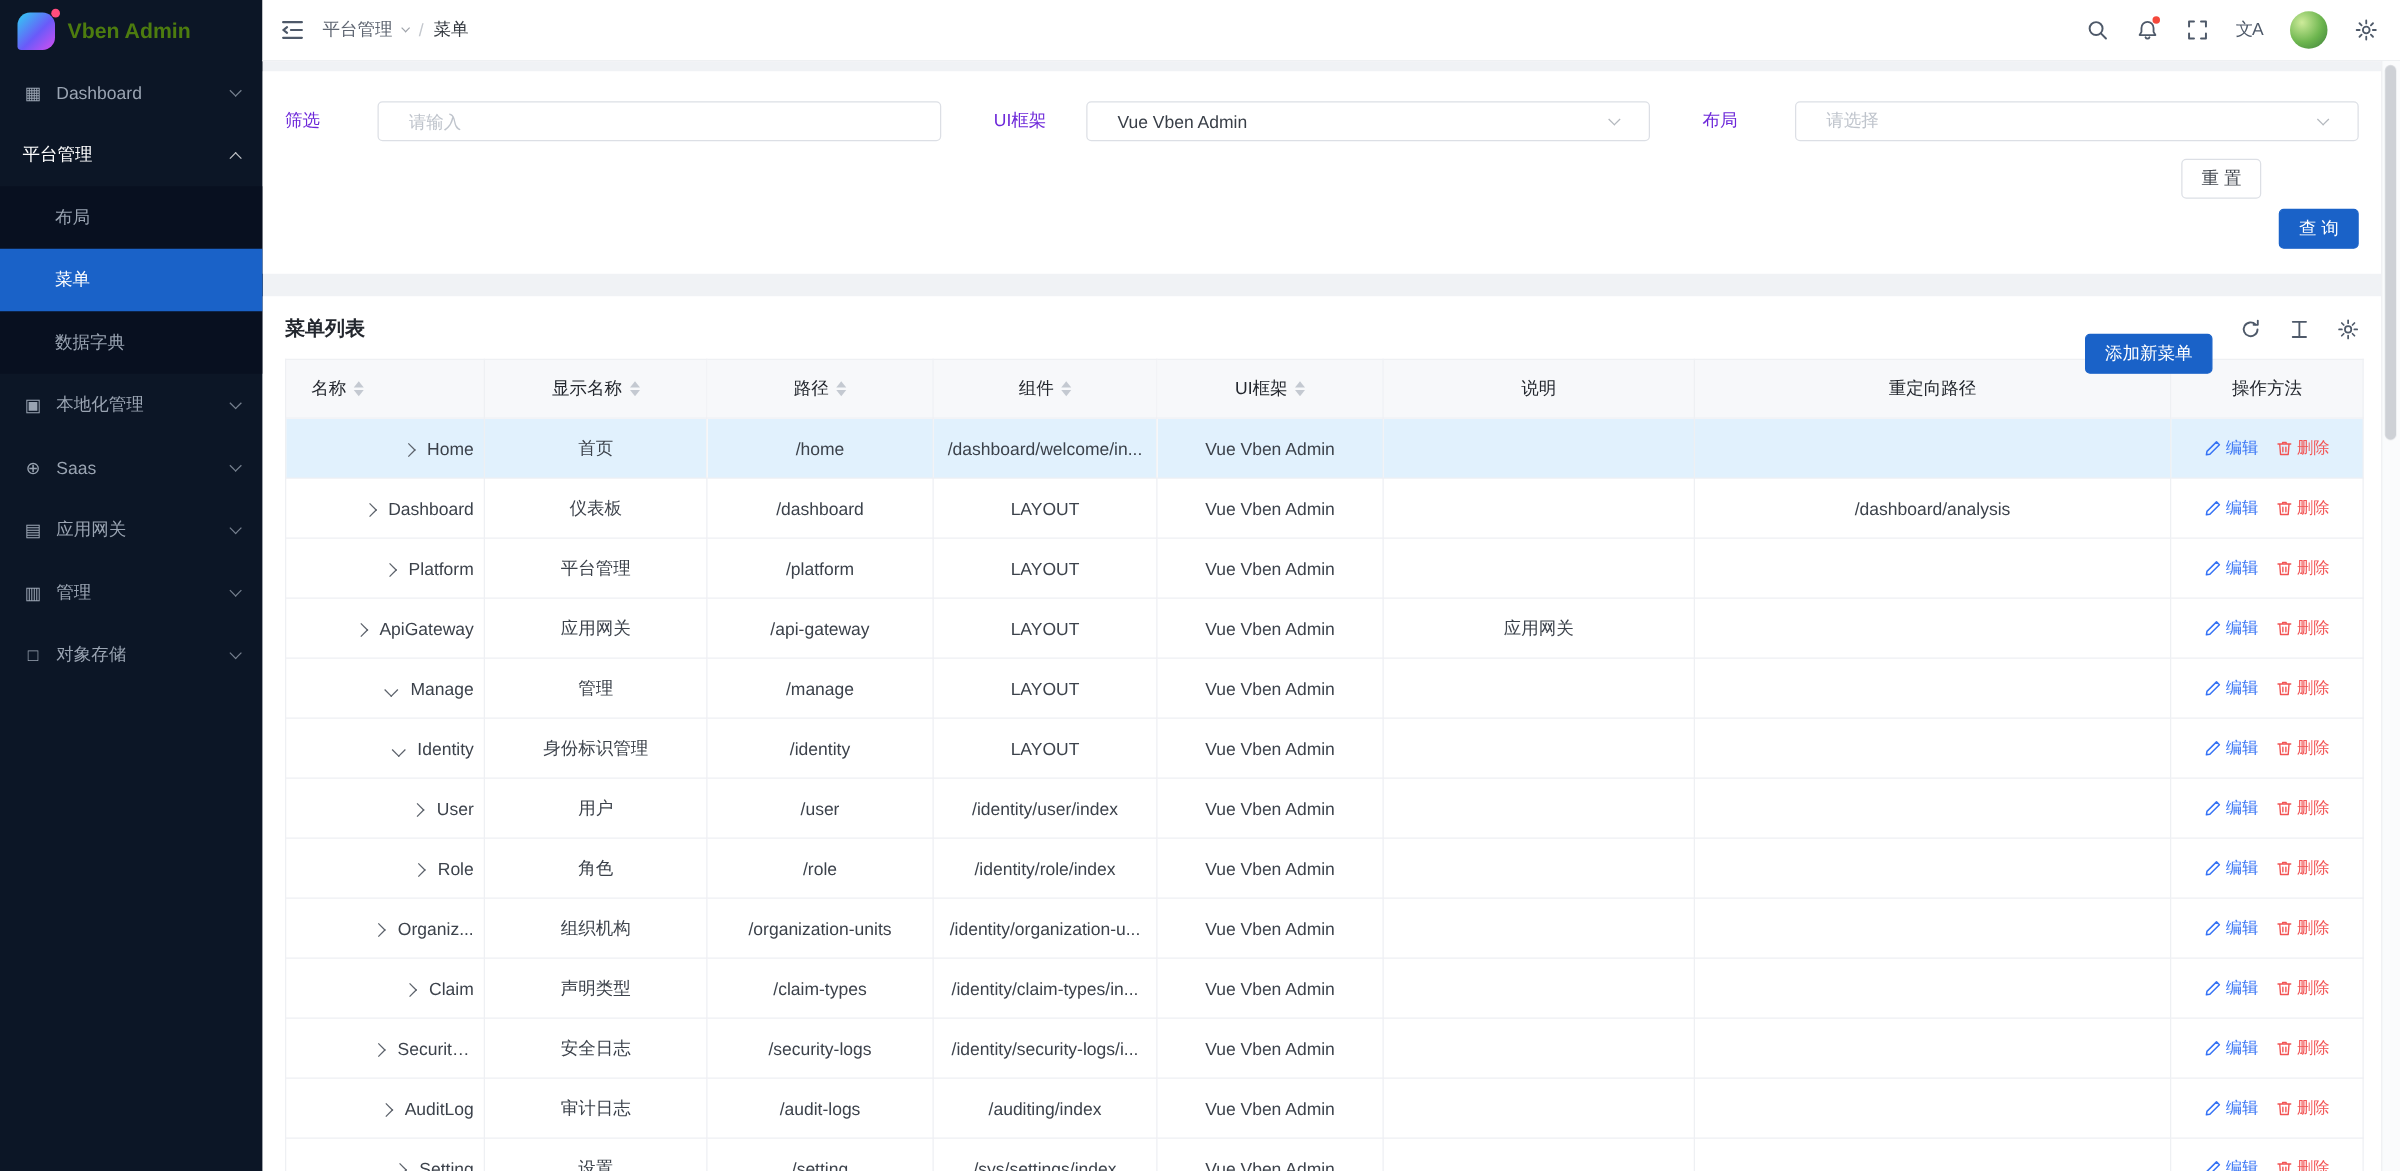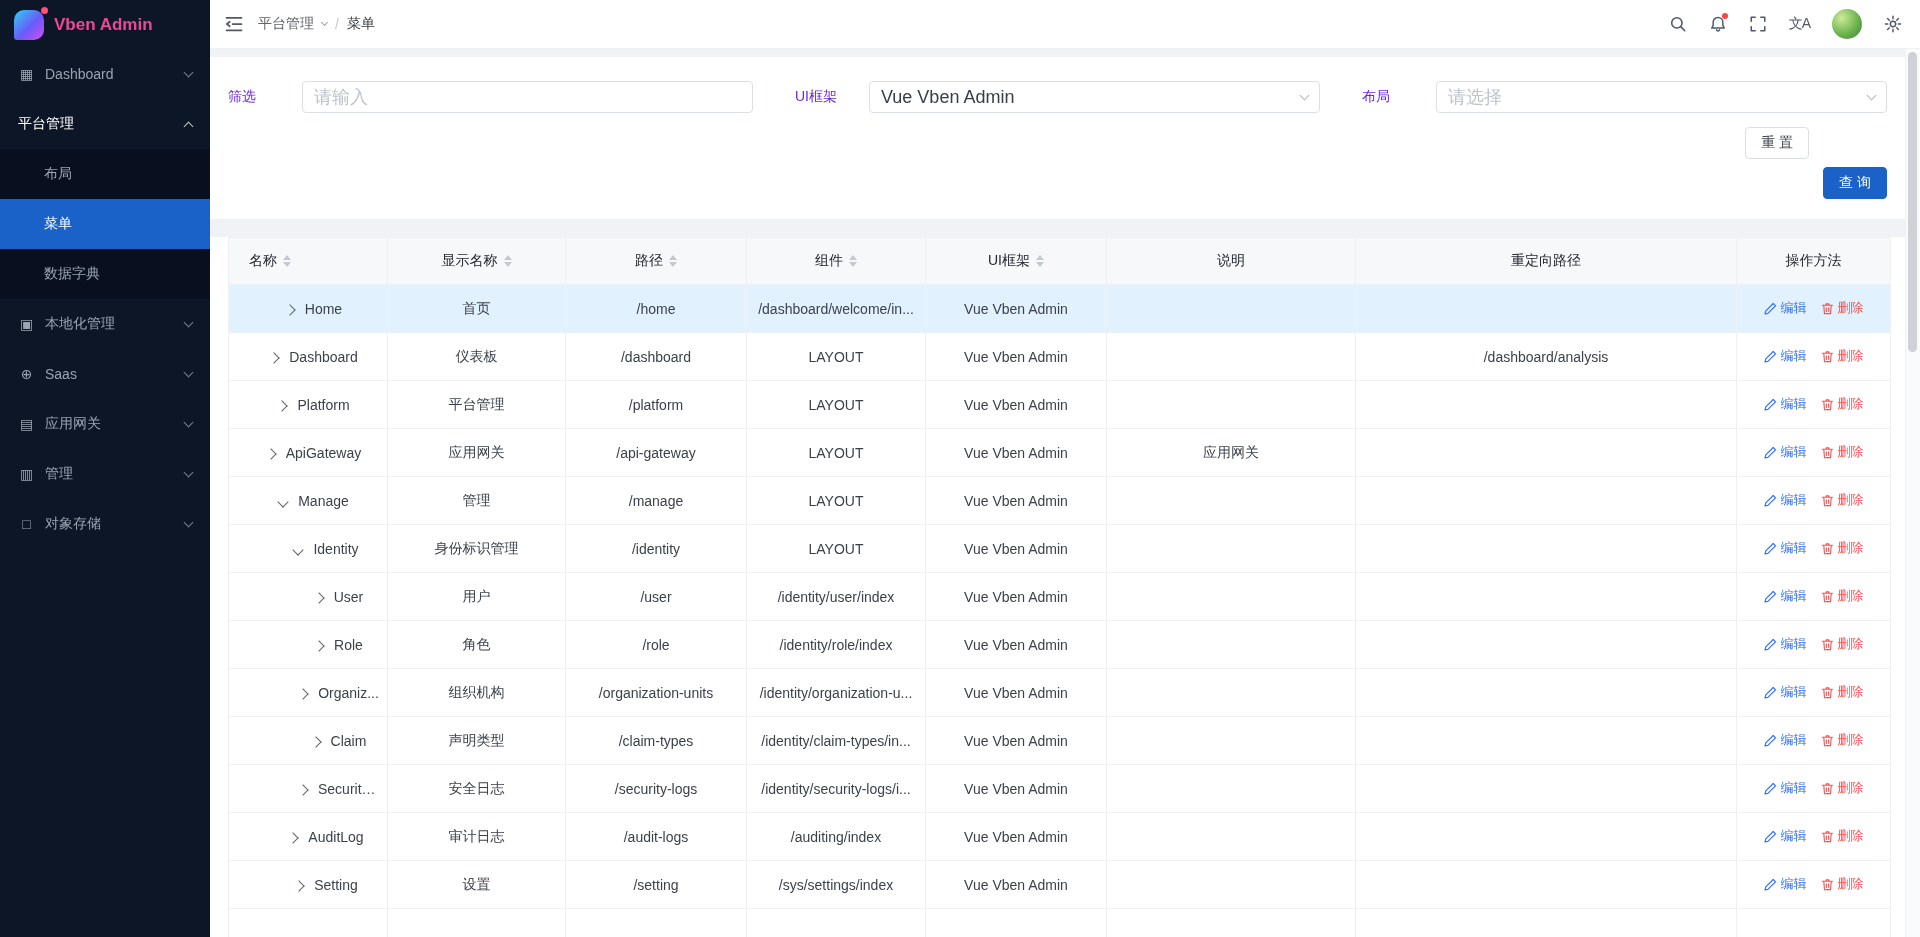--- a/index.html
+++ b/index.html
@@ -2,21 +2,21 @@
 <html><head>
 <meta charset="utf-8">
 <style>
   * { box-sizing: border-box; margin: 0; padding: 0; }
   html, body { width: 1920px; height: 937px; overflow: hidden; }
   body { font-family: "Liberation Sans", "DejaVu Sans", sans-serif; background: #f0f2f5; color: #363c45; }
   .app { display: flex; width: 100%; height: 100%; }
 
   
   .sidebar { width: 210px; flex-shrink: 0; background: #0c1626; display: flex; flex-direction: column; }
-  .logo { height: 49px; display: flex; align-items: center; gap: 10px; padding: 0 14px; color: #ec4899; font-size: 17px; font-weight: 700; cursor: pointer; }
+  .logo { height: 49px; display: flex; align-items: center; gap: 10px; padding: 0 14px; color: #4d7c0f; font-size: 17px; font-weight: 700; cursor: pointer; }
   .logo-mark { width: 30px; height: 30px; border-radius: 10px 10px 10px 3px; background: linear-gradient(135deg, #2fd0f2 0%, #6a5af9 55%, #d64ef0 100%); position: relative; flex-shrink: 0; }
   .logo-mark::after { content: ''; position: absolute; top: -3px; right: -4px; width: 7px; height: 7px; border-radius: 50%; background: #ff4d7e; }
   .nav-item { height: 50px; display: flex; align-items: center; padding: 0 18px 0 18px; font-size: 14px; color: #9aa4b2; cursor: pointer; }
   .nav-item.open { color: #fff; }
   .nav-icon { width: 17px; margin-right: 10px; font-size: 14px; text-align: center; flex-shrink: 0; }
   .nav-label { flex: 1; white-space: nowrap; overflow: hidden; }
   .chev { width: 7px; height: 7px; border-right: 1.5px solid currentColor; border-bottom: 1.5px solid currentColor; display: inline-block; opacity: .75; flex-shrink: 0; }
   .chev.down { transform: rotate(45deg); margin-top: -4px; }
   .chev.up { transform: rotate(-135deg); margin-top: 4px; }
   .nav-sub { background: #081020; }
@@ -39,21 +39,21 @@
   .avatar { width: 30px; height: 30px; border-radius: 50%; background: radial-gradient(circle at 32% 30%, #cdeb9a, #6cb54e 55%, #3c7d3a 100%); cursor: pointer; flex-shrink: 0; }
 
   .content { flex: 1; padding-right: 15px; position: relative; overflow: hidden; }
   .card { background: #fff; width: 100%; }
 
   
   .filter-card { margin-top: 8px; padding: 24px 18px 20px; }
   .filter-row { display: flex; gap: 42px; }
   .ffield { flex: 1; display: flex; align-items: center; gap: 12px; min-width: 0; }
   .ffield label { min-width: 62px; text-align: left; color: #6d28d9; font-size: 14px; flex-shrink: 0; }
-  .ffield input, .select { flex: 1; height: 32px; border: 1px solid #dcdfe5; border-radius: 4px; padding: 0 11px; font-size: 18px; color: #383e47; background: #fff; outline: none; min-width: 0; }
+  .ffield input, .select { flex: 1; height: 32px; border: 1px solid #dcdfe5; border-radius: 4px; padding: 0 24px; font-size: 14px; color: #383e47; background: #fff; outline: none; min-width: 0; }
   .ffield input::placeholder { color: #bfc4cc; }
   .select { display: flex; align-items: center; justify-content: space-between; cursor: pointer; }
   .select .ph { color: #bfc4cc; }
   .select .chev { color: #9aa0a8; margin-top: -3px; }
   .filter-actions { display: flex; justify-content: flex-end; gap: 14px; margin-top: 14px; }
   .btn { height: 32px; padding: 0 15px; border-radius: 4px; font-size: 14px; display: inline-flex; align-items: center; cursor: pointer; white-space: nowrap; }
   .btn-default { background: #fff; border: 1px solid #dcdfe5; color: #42474f; }
   .btn-primary { background: #1a62c8; border: 1px solid #1a62c8; color: #fff; margin-top: 40px; }
 
   
@@ -67,21 +67,21 @@
   th, td { border: 1px solid #eef0f3; font-size: 14px; white-space: nowrap; overflow: hidden; text-overflow: ellipsis; }
   th { height: 47px; background: #f7f8fa; color: #23272e; font-weight: 500; text-align: center; padding: 0 8px; }
   th.left { text-align: left; padding-left: 20px; }
   td { height: 48px; text-align: center; color: #3c424b; padding: 0 8px; }
   tr.hl td { background: #e1f1fd; }
   .th-inner { display: inline-flex; align-items: center; gap: 6px; }
   .sorter { display: inline-flex; flex-direction: column; gap: 2px; }
   .sorter i { width: 0; height: 0; border-left: 4px solid transparent; border-right: 4px solid transparent; display: block; }
   .sorter .up { border-bottom: 5px solid #c4c9d1; }
   .sorter .dn { border-top: 5px solid #c4c9d1; }
-  .name-cell { text-align: center; }
+  .name-cell { text-align: right; }
   .tchev { width: 8px; height: 8px; border-right: 1.5px solid #5c626b; border-bottom: 1.5px solid #5c626b; display: inline-block; margin-right: 11px; cursor: pointer; flex-shrink: 0; }
   .tchev.right { transform: rotate(-45deg); }
   .tchev.down { transform: rotate(45deg); margin-top: -3px; }
   .actions-cell a { display: inline-flex; align-items: center; gap: 4px; cursor: pointer; font-size: 13px; text-decoration: none; }
   .actions-cell a svg { width: 13px; height: 13px; }
   .actions-cell .edit { color: #3673f5; margin-right: 14px; }
   .actions-cell .del { color: #f25454; }
 
   
   .scrollbar-track { position: fixed; right: 0; top: 49px; bottom: 0; width: 15px; background: #fafbfc; border-left: 1px solid #f0f1f3; }
@@ -208,20 +208,43 @@
               </div>
             </div>
           </div>
         <div class="filter-actions">
           <button class="btn btn-default">重 置</button>
           <button class="btn btn-primary">查 询</button>
         </div>
       </section>
 
       <section class="card table-card">
+        <div class="toolbar">
+          <span class="table-title">菜单列表</span>
+          <div class="toolbar-right">
+            <button class="btn btn-primary">添加新菜单</button>
+            <span class="icon-btn">
+              <svg viewBox="0 0 16 16" fill="none" stroke="currentColor" stroke-width="1.4" stroke-linecap="round" stroke-linejoin="round">
+                  <path d="M13.2 8a5.2 5.2 0 1 1-1.5-3.7"></path>
+                  <path d="M13.4 1.4v3.2h-3.2"></path>
+                </svg>
+            </span>
+            <span class="icon-btn">
+              <svg viewBox="0 0 16 16" fill="none" stroke="currentColor" stroke-width="1.4" stroke-linecap="round">
+                  <path d="M3 2.3h10M3 13.7h10M8 2.3v11.4"></path>
+                </svg>
+            </span>
+            <span class="icon-btn">
+              <svg viewBox="0 0 16 16" fill="none" stroke="currentColor" stroke-width="1.3" stroke-linecap="round">
+                  <circle cx="8" cy="8" r="2.4"></circle>
+                  <path d="M8 1.2v2.1M8 12.7v2.1M1.2 8h2.1M12.7 8h2.1M3.2 3.2l1.5 1.5M11.3 11.3l1.5 1.5M12.8 3.2l-1.5 1.5M4.7 11.3l-1.5 1.5"></path>
+                </svg>
+            </span>
+          </div>
+        </div>
         <table>
           <thead>
             <tr id="table-header-row">
                 <th class="left" style="width: 159px;"><span class="th-inner">
                     <span>名称</span>
                     <span class="sorter">
                       <i class="up"></i>
                       <i class="dn"></i>
                     </span>
                   </span></th>

